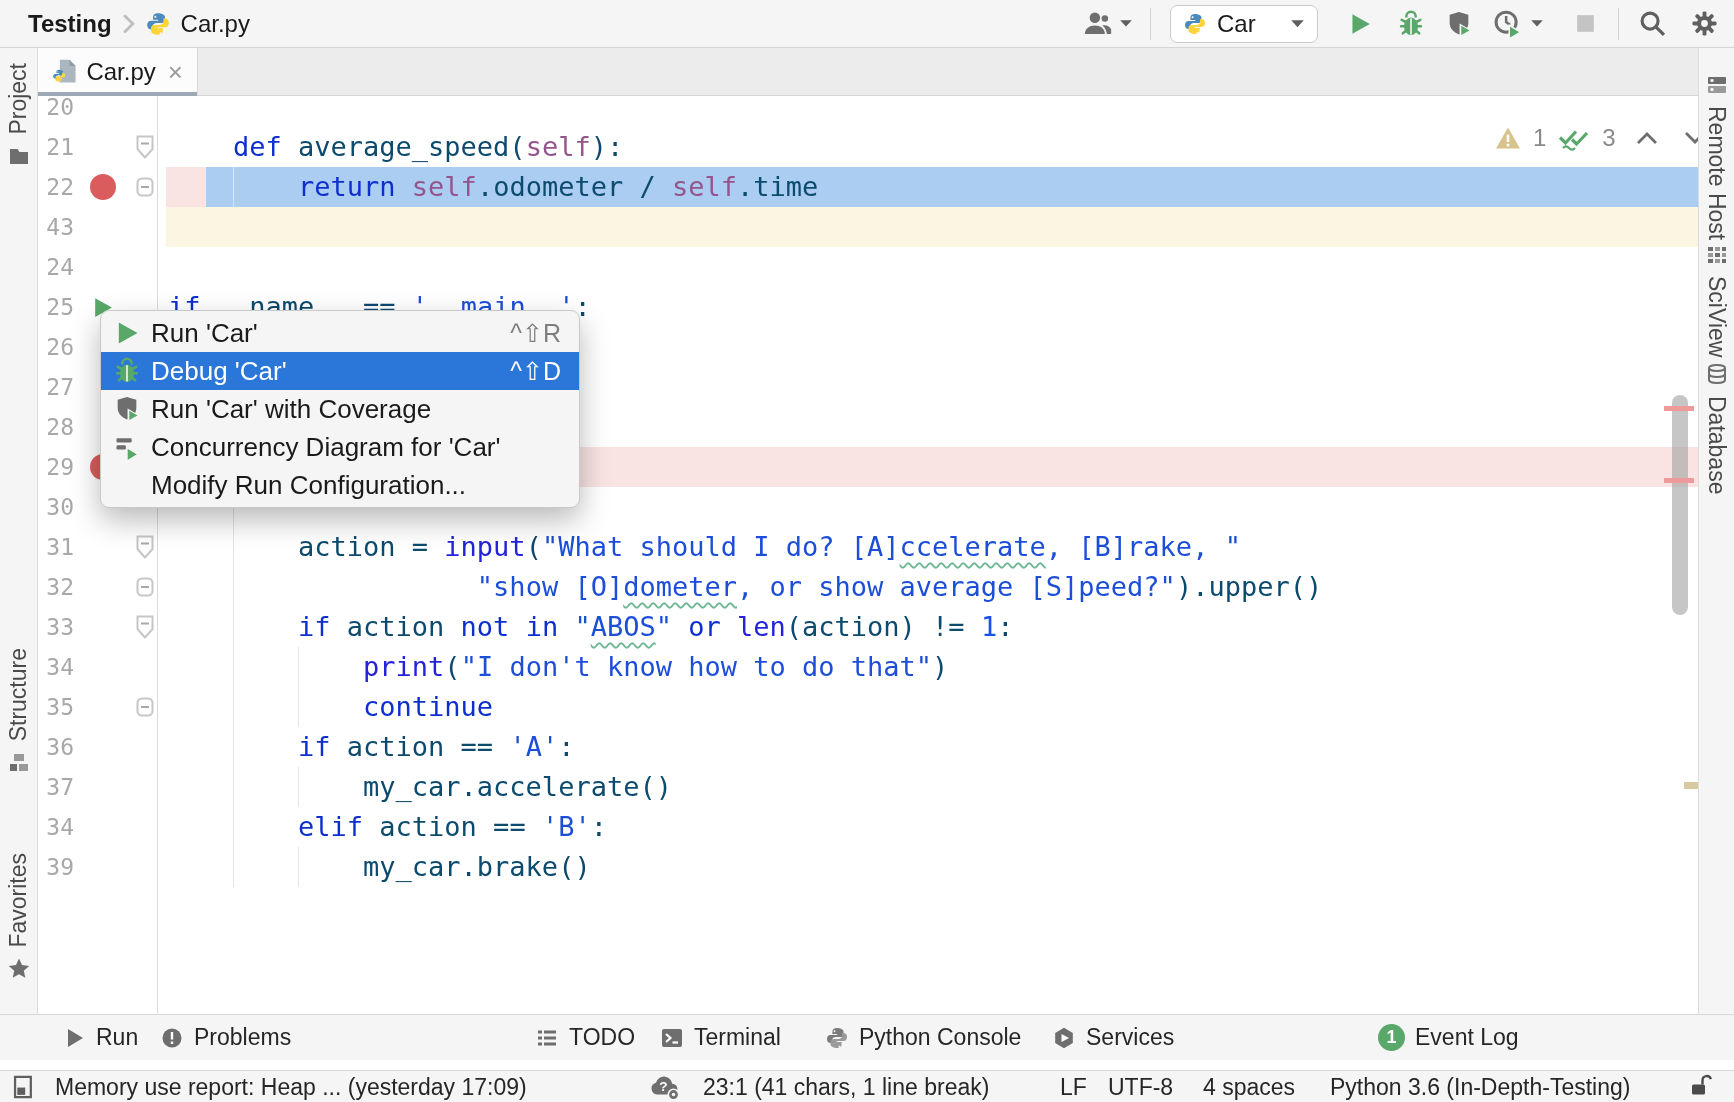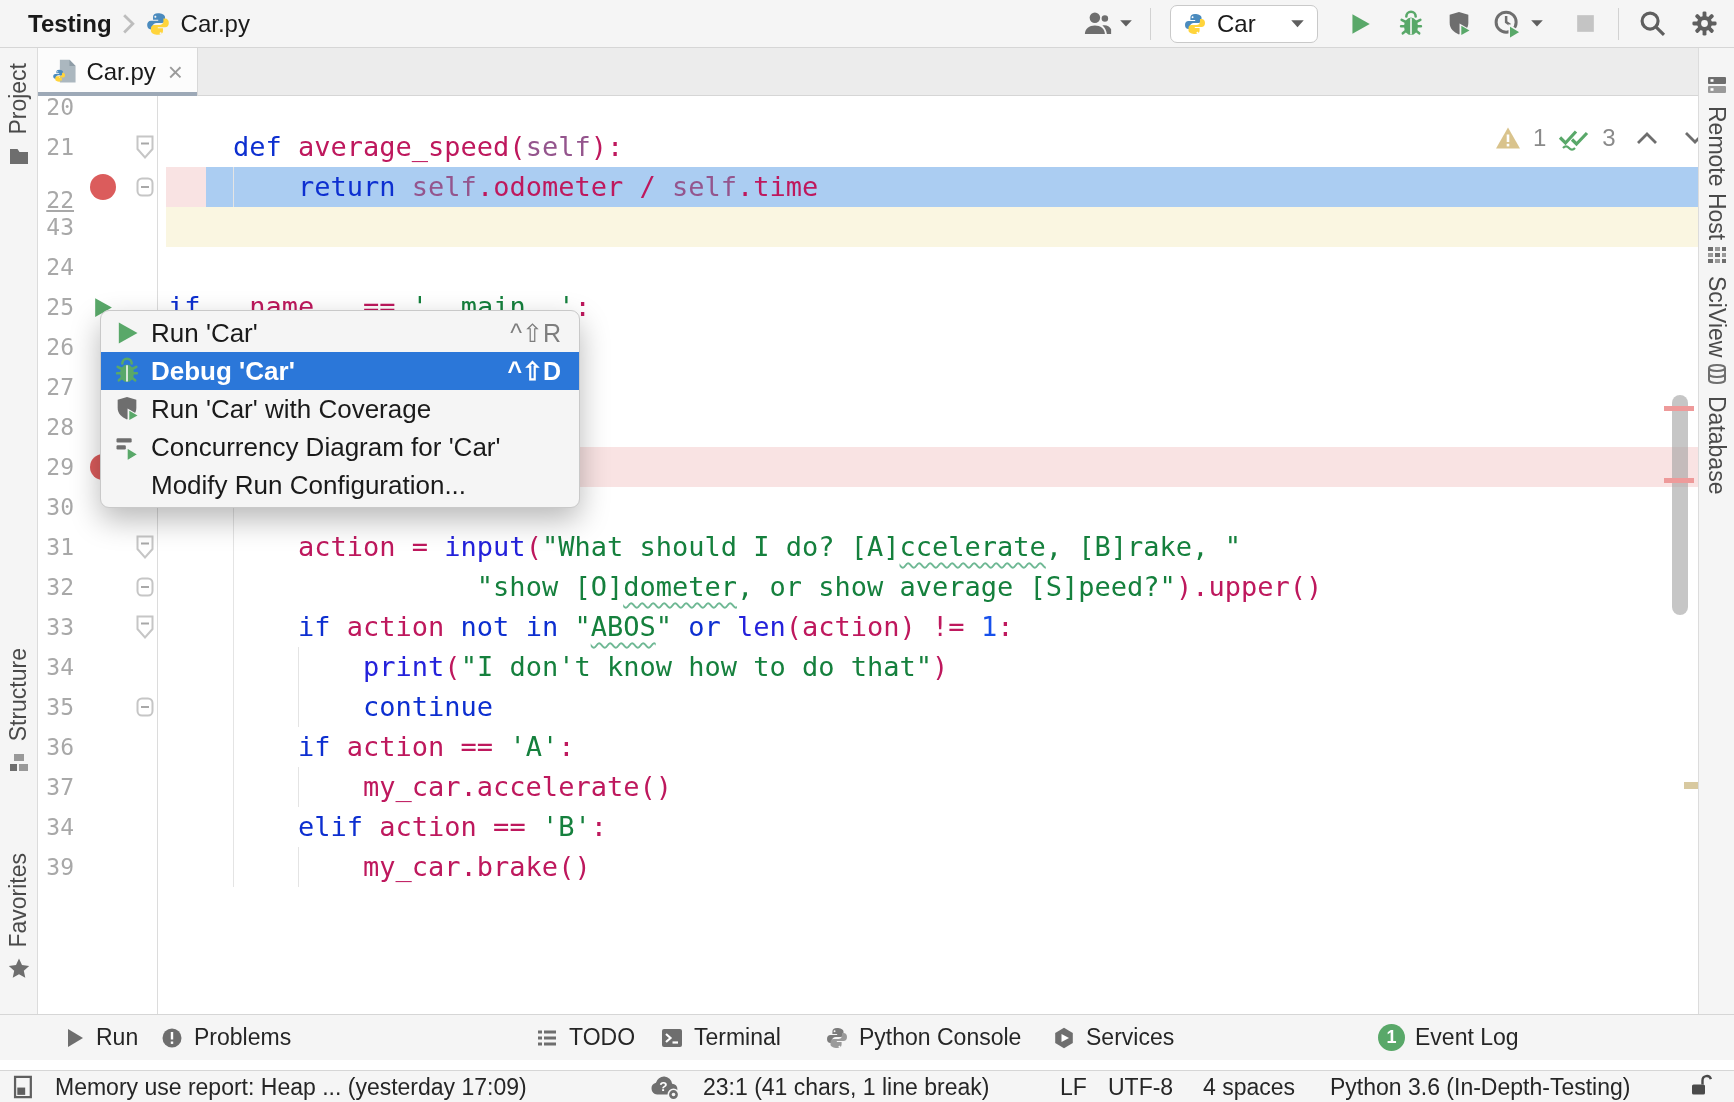--- a/index.html
+++ b/index.html
@@ -33,41 +33,41 @@
   .tab .label { font-size:24px; color:#1A1A1A; }
   .tab .close { font-size:26px; color:#9B9B9B; margin-left:2px; line-height:1; }
 
   
   .editor { position:absolute; top:96px; left:38px; right:36px; bottom:88px; background:#fff; overflow:hidden; }
   .band { position:absolute; right:0; height:40px; z-index:0; }
   .gutter-border { position:absolute; left:119px; top:0; bottom:0; width:1px; background:#DCDCDC; z-index:1; }
   .lnum { position:absolute; left:0; width:36px; height:40px; text-align:right; font:23px/40px "DejaVu Sans Mono",monospace; color:#A8A8A8; z-index:3; }
   .code-line { position:absolute; left:130px; height:40px; font:27px/40px "DejaVu Sans Mono",monospace; white-space:pre; z-index:2; }
   .tok-k { color:#0D2FD0; } .tok-b { color:#2422DB; }
-  .tok-s, .tok-sw { color:#15803d; }
+  .tok-s, .tok-sw { color:#1d4ed8; }
   .tok-sw { text-decoration:underline wavy #6FB894; text-decoration-thickness:2px; text-underline-offset:6px; }
-  .tok-p { color:#94558D; } .tok-num { color:#1750EB; } .tok-t { color:#be185d; }
+  .tok-p { color:#94558D; } .tok-num { color:#1750EB; } .tok-t { color:#0c4a6e; }
   .bp-dot { position:absolute; left:52px; width:26px; height:26px; border-radius:50%; background:#DB5C5C; z-index:3; }
   .run-arrow { position:absolute; left:52px; width:25px; height:25px; z-index:3; }
   .fold { position:absolute; left:97px; width:20px; z-index:3; }
   .iguide { position:absolute; width:1px; background:#E4E4E4; z-index:1; }
 
   .inspections { position:absolute; left:1457px; top:27px; height:30px; display:flex; align-items:center; gap:12px; z-index:5; }
   .inspections .cnt { font-size:24px; color:#8A8A8A; }
 
   .sb-thumb { position:absolute; left:1634px; top:299px; width:16px; height:220px; background:rgba(160,160,160,.6); border-radius:8px; z-index:10; }
   .sb-mark { position:absolute; left:1626px; width:30px; height:5px; background:#EE9A9A; z-index:11; }
   .sb-mark-warn { position:absolute; left:1646px; width:14px; height:7px; background:#D8C9A0; z-index:11; }
 
   
   .cmenu { position:absolute; left:62px; top:214px; width:480px; background:#F5F5F5; border:1px solid #C9C9C9; border-radius:9px; overflow:hidden; box-shadow:0 12px 30px rgba(0,0,0,.28); padding:3px 0; z-index:50; }
   .cmenu-item { height:38px; display:flex; align-items:center; padding:0 18px 0 12px; font-size:26px; color:#1A1A1A; }
   .cmenu-item .mi-icon { width:28px; height:28px; margin-right:10px; flex:0 0 28px; }
   .cmenu-item .mi-shortcut { margin-left:auto; color:#7E7E7E; font-size:25px; }
-  .cmenu-item.selected { background:#2B77D9; color:#fff;font-weight:bold; }
+  .cmenu-item.selected { background:#2B77D9; color:#fff; }
   .cmenu-item.selected .mi-shortcut { color:#fff; }
 
   
   .toolbar-bottom { position:absolute; left:0; right:0; bottom:42px; height:46px; background:#F5F5F5; border-top:1px solid #D6D6D6; z-index:60; }
   .twb-item { position:absolute; top:0; height:45px; display:flex; align-items:center; gap:10px; font-size:23px; color:#262626; }
   .badge { width:27px; height:27px; border-radius:50%; background:#59A869; color:#fff; font-size:18px; font-weight:bold; display:flex; align-items:center; justify-content:center; }
 
   
   .statusbar { position:absolute; left:0; right:0; bottom:0; height:32px; background:#F5F5F5; border-top:1px solid #D6D6D6; font-size:23px; color:#262626; z-index:60; }
   .sb-item { position:absolute; top:50%; transform:translateY(-50%); white-space:nowrap; }
@@ -375,21 +375,21 @@
     <div class="lnum" style="top: 31px;">21</div>
     <span class="fold" style="width: 20px; height: 26px; display: block; position: absolute; top: 38px; left: 97px; z-index: 3;">
       <svg viewBox="0 0 20 26" style="width: 100%; height: 100%;">
         <path d="M2.5 2.5h15V15L10 23.5 2.5 15z" fill="#fff" stroke="#C6C6C6" stroke-width="2"></path>
         <path d="M6 9.5h8" stroke="#A8A8A8" stroke-width="2"></path>
       </svg>
     </span>
     <div class="code-line" style="top: 31px;"><span class="tok-k">    def </span><span class="tok-t">average_speed(</span><span class="tok-p">self</span><span class="tok-t">):</span></div>
     <div class="band" style="left: 128px; top: 71px; background: rgb(249, 227, 227);"></div>
     <div class="band" style="left: 168px; top: 71px; background: rgb(171, 205, 242);"></div>
-    <div class="lnum" style="top: 84px; text-decoration: underline;">22</div>
+    <div class="lnum" style="top: 71px;">22</div>
     <div class="bp-dot" style="top: 78px;"></div>
     <span class="fold" style="width: 20px; height: 22px; display: block; position: absolute; top: 80px; left: 97px; z-index: 3;">
       <svg viewBox="0 0 20 22" style="width: 100%; height: 100%;">
         <rect x="2.5" y="2.5" width="15" height="17" rx="4.5" fill="#fff" stroke="#C6C6C6" stroke-width="2"></rect>
         <path d="M6 11h8" stroke="#A8A8A8" stroke-width="2"></path>
       </svg>
     </span>
     <div class="code-line" style="top: 71px;"><span class="tok-k">        return </span><span class="tok-p">self</span><span class="tok-t">.odometer / </span><span class="tok-p">self</span><span class="tok-t">.time</span></div>
     <div class="band" style="left: 128px; top: 111px; background: rgb(250, 246, 225);"></div>
     <div class="lnum" style="top: 111px;">43</div>

